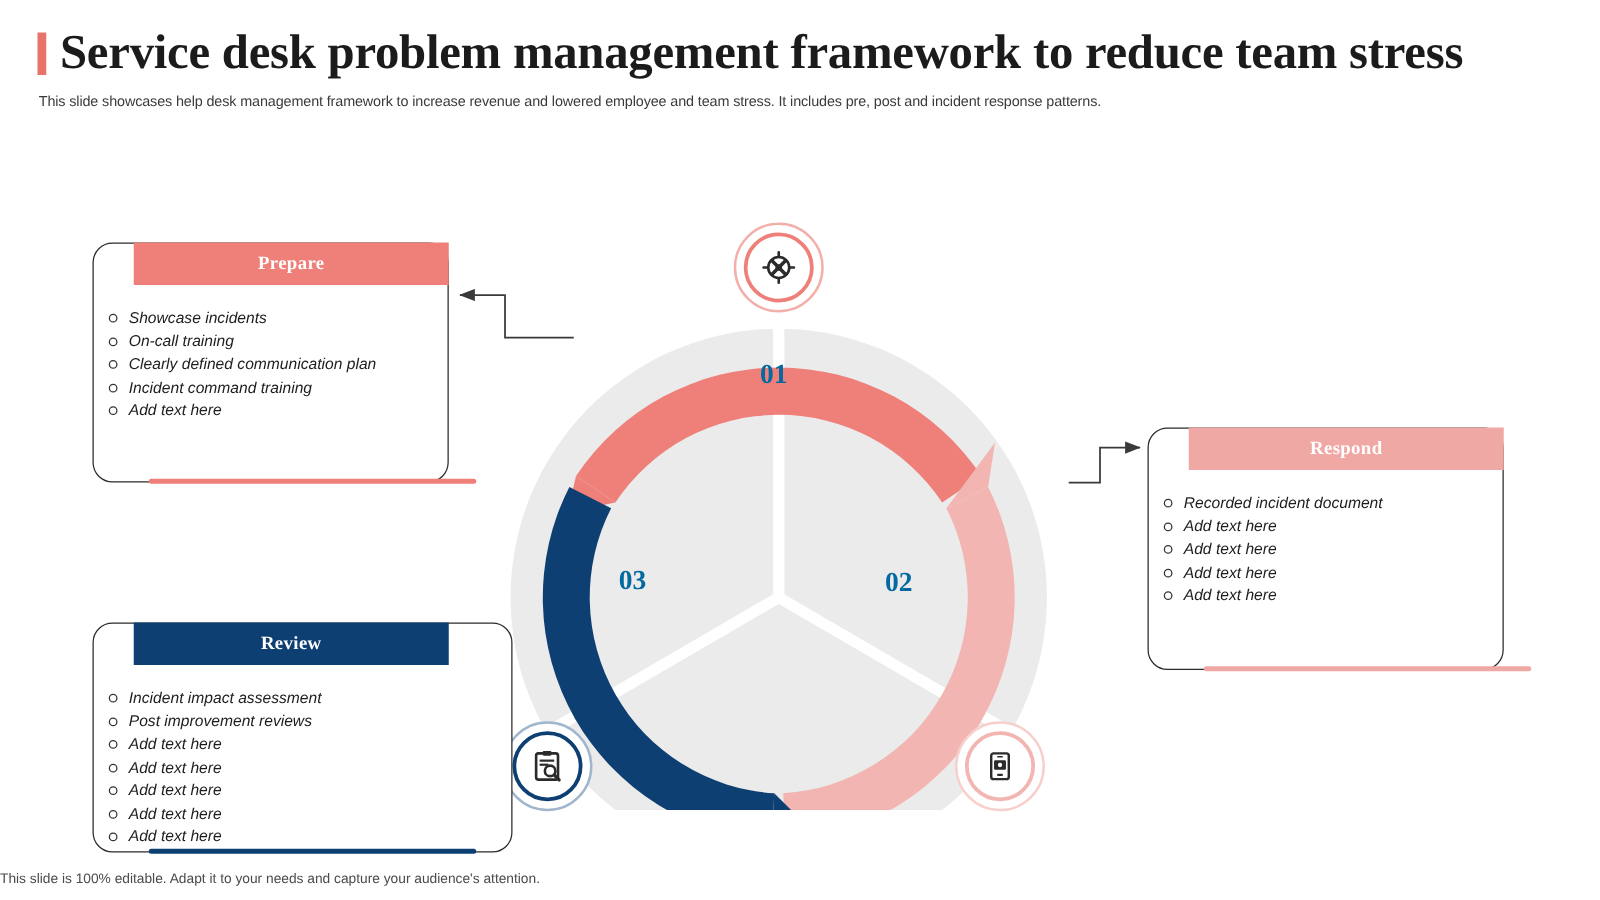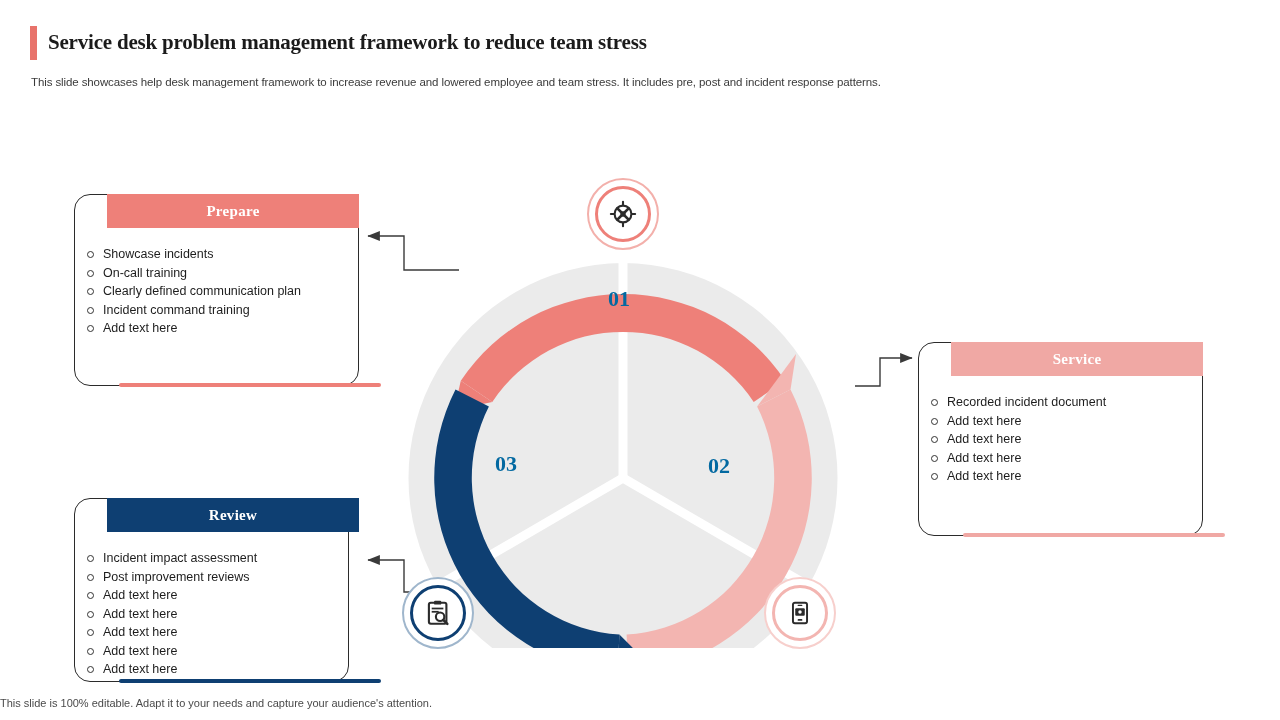--- a/index.html
+++ b/index.html
@@ -21,21 +21,21 @@
   }
   .title-accent {
     position: absolute;
     left: 30px; top: 26px;
     width: 7px; height: 34px;
     background: #e8736b;
   }
   .page-title {
     font-family: "Liberation Serif", serif;
     font-weight: bold;
-    font-size: 21px;
+    font-size: 39px;
     color: #1b1b1b;
     letter-spacing: -0.2px;
     margin: 0 16px 0 16px;
     line-height: 36px;
   }
   .page-subtitle {
     position: absolute;
     left: 31px; top: 76px;
     font-size: 11.5px;
     color: #3a3a3a;
@@ -69,20 +69,21 @@
     font-weight: bold;
     font-size: 15px;
     color: #ffffff;
     letter-spacing: 0.3px;
   }
   .card-body {
     position: absolute;
     left: 0;
     width: 100%;
     padding: 0 12px 0 26px;
+    font-style: italic;
   }
   .bullet-row {
     position: relative;
     font-size: 12.5px;
     color: #1d1d1d;
     line-height: 18.5px;
     padding-left: 2px;
   }
   .bullet-row::before {
     content: "";
@@ -99,21 +100,21 @@
     bottom: -2px;
   }
 
   
   #card-prepare { left: 74px; top: 146px; width: 285px; height: 192px; }
   #card-prepare .card-header { left: 32px; width: 252px; background: #ee8079; }
   #card-prepare .card-body { top: 50px; }
   #card-prepare .card-underline { left: 44px; width: 262px; background: #ee8079; }
 
   
-  #card-review { left: 74px; top: 450px; width: 275px; height: 184px; }
+  #card-review { left: 74px; top: 450px; width: 336px; height: 184px; }
   #card-review .card-header { left: 32px; width: 252px; background: #0e3f72; }
   #card-review .card-body { top: 50px; }
   #card-review .card-underline { left: 44px; width: 262px; background: #0e3f72; }
 
   
   #card-respond { left: 918px; top: 294px; width: 285px; height: 194px; }
   #card-respond .card-header { left: 32px; width: 252px; background: #f0a8a4; }
   #card-respond .card-body { top: 50px; }
   #card-respond .card-underline { left: 44px; width: 262px; background: #f0a8a4; }
 
@@ -280,21 +281,21 @@
     <div class="bullet-row">Add text here</div>
     <div class="bullet-row">Add text here</div>
     <div class="bullet-row">Add text here</div>
     <div class="bullet-row">Add text here</div>
     <div class="bullet-row">Add text here</div>
   </div>
   <div class="card-underline"></div>
 </div>
 
 <div class="card" id="card-respond">
-  <div class="card-header">Service</div>
+  <div class="card-header">Respond</div>
   <div class="card-body">
     <div class="bullet-row">Recorded incident document</div>
     <div class="bullet-row">Add text here</div>
     <div class="bullet-row">Add text here</div>
     <div class="bullet-row">Add text here</div>
     <div class="bullet-row">Add text here</div>
   </div>
   <div class="card-underline"></div>
 </div>
 

